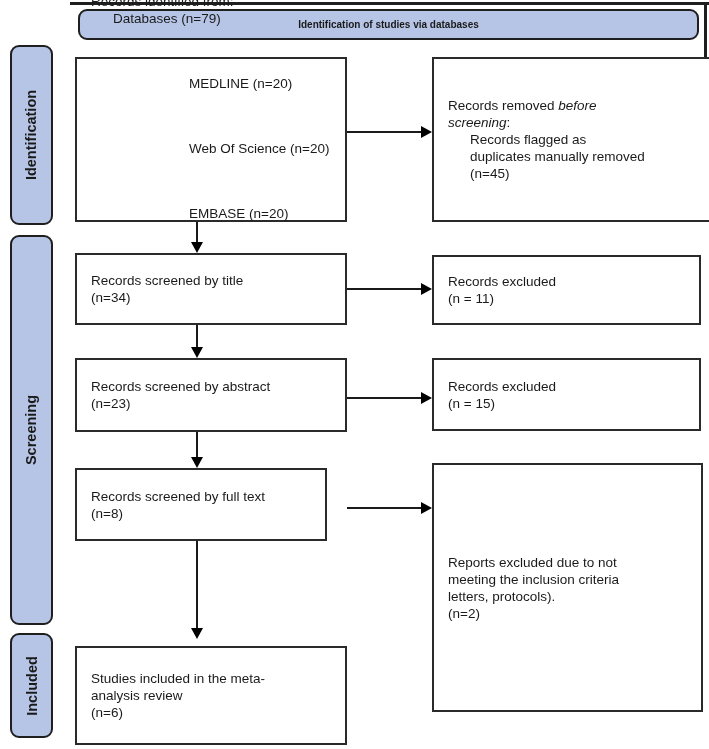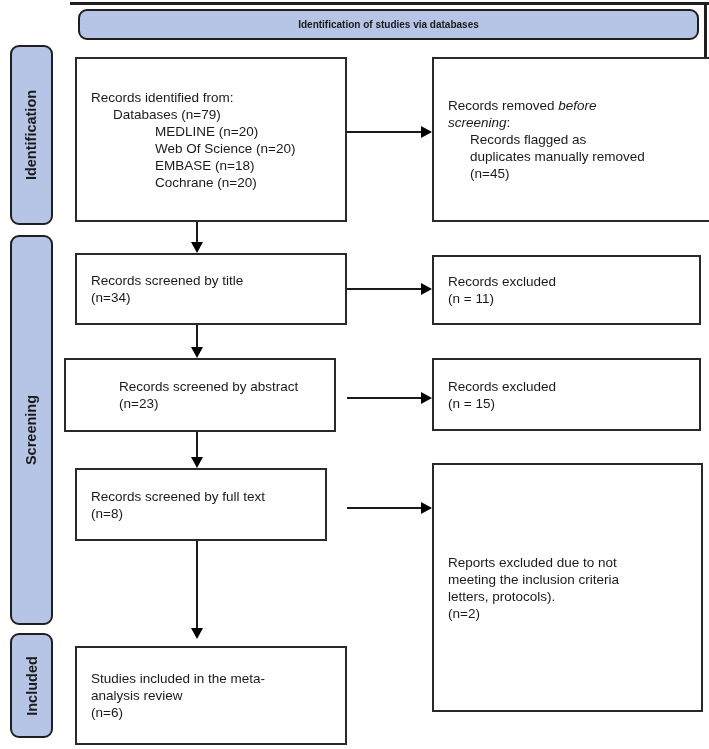--- a/index.html
+++ b/index.html
@@ -35,27 +35,27 @@
   .stage-included{top:633px;height:105px;}
 
   
   .box{
     position:absolute;background:#ffffff;border:2px solid #2a2a2a;box-sizing:border-box;
     display:flex;flex-direction:column;justify-content:center;
     font-size:13.5px;line-height:17px;
   }
   .box .ln{padding-left:14px;padding-right:6px;}
   .box .ln.i1{padding-left:36px;}
-  .box .ln.i2{padding-left:78px;}
+  .box .ln.i2{padding-left:112px;margin-top:48px;}
   .box .ln.ib1{padding-left:36px;}
   .box-a{left:75px;top:57px;width:272px;height:165px;}
   .box-b{left:432px;top:57px;width:283px;height:165px;}
   .box-c{left:75px;top:253px;width:272px;height:72px;}
   .box-d{left:432px;top:255px;width:269px;height:70px;}
-  .box-e{left:64px;top:358px;width:272px;height:74px;padding-left:39px;}
+  .box-e{left:75px;top:358px;width:272px;height:74px;}
   .box-f{left:432px;top:358px;width:269px;height:73px;}
   .box-g{left:75px;top:468px;width:252px;height:73px;}
   .box-h{left:432px;top:463px;width:271px;height:249px;}
   .box-i{left:75px;top:639px;width:272px;height:99px;margin-top:7px;}
   em{font-style:italic;}
 
   
   .vline{position:absolute;width:2px;background:#1a1a1a;}
   .hline{position:absolute;height:1.6px;background:#1a1a1a;}
   .head-down{
@@ -89,21 +89,21 @@
   </div>
   <div class="stage stage-included">
     <span class="vtext">Included</span>
   </div>
 
   <div class="box box-a">
     <div class="ln i0">Records identified from:</div>
     <div class="ln i1">Databases (n=79)</div>
     <div class="ln i2">MEDLINE (n=20)</div>
     <div class="ln i2">Web Of Science (n=20)</div>
-    <div class="ln i2">EMBASE (n=18)</div>
+    <div class="ln i2">EMBASE (n=20)</div>
     <div class="ln i2">Cochrane (n=20)</div>
   </div>
 
   <div class="box box-b">
     <div class="ln i0"><span>Records removed </span><em>before</em></div>
     <div class="ln i0"><em>screening</em><span>:</span></div>
     <div class="ln ib1">Records flagged as</div>
     <div class="ln ib1">duplicates manually removed</div>
     <div class="ln ib1">(n=45)</div>
   </div>

